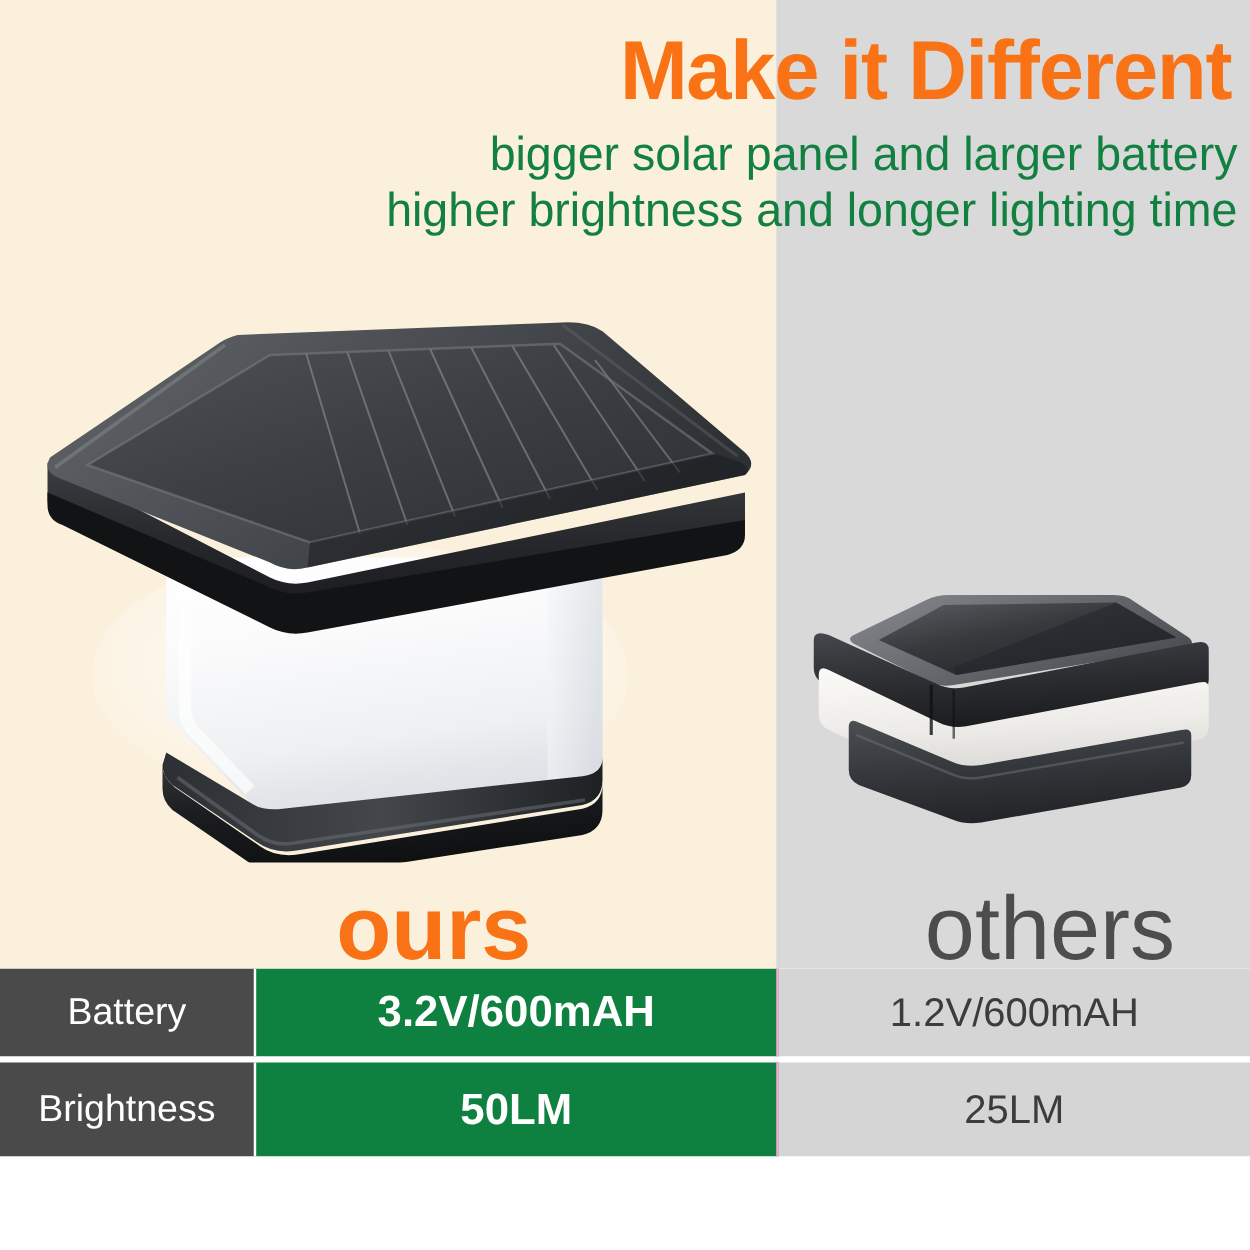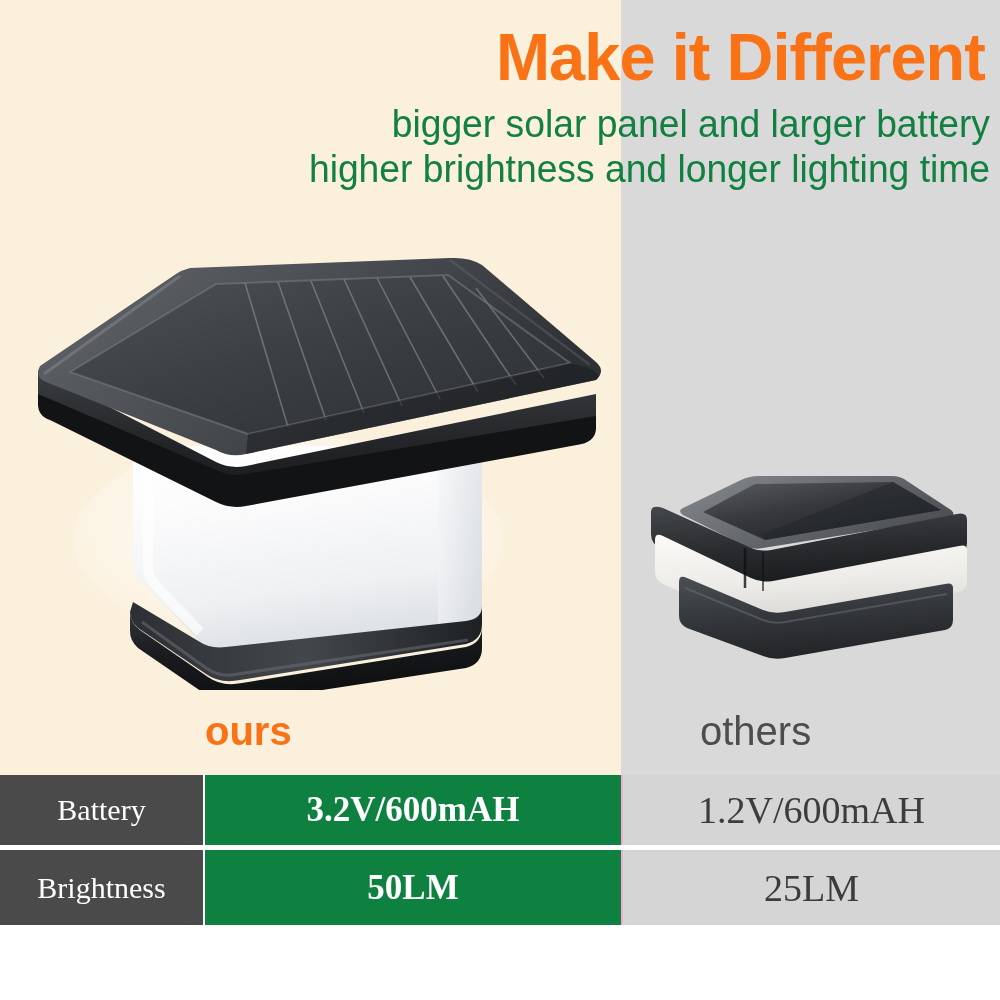--- a/index.html
+++ b/index.html
@@ -79,44 +79,43 @@
   .others-lamp svg { display: block; width: 100%; height: 100%; }
 
   
   .labels-row {
     position: absolute; left: 0; top: 690px;
     width: 1000px; height: 85px;
     z-index: 6;
   }
   .lbl {
     position: absolute;
-    top: 0;
-    font-size: 40px;
+    top: 12px;
+    font-size: 72px;
     line-height: 82px;
-    text-align: left;
+    text-align: right;
     white-space: nowrap;
   }
   .lbl-ours {
     left: 205px; width: 220px;
     color: #f97316;
     font-weight: bold;
   }
   .lbl-others {
     left: 700px; width: 240px;
     color: #4d4d4d;
   }
 
   
   .spec-table {
     position: absolute; left: 0; top: 775px;
     width: 1000px; height: 225px;
     display: flex; flex-direction: column;
     z-index: 7;
     background: #ffffff;
-    font-family: Liberation Serif, serif;
   }
   .spec-row {
     display: flex;
     height: 75px;
     border-bottom: 5px solid #ffffff;
   }
   .spec-row:last-child { border-bottom: 0; height: 75px; }
 
   .cell {
     display: flex;
@@ -136,21 +135,21 @@
     background: #0e8040;
     color: #ffffff;
     font-size: 35px;
     font-weight: bold;
     border-right: 2px solid #f9a8d4;
   }
   .cell-others {
     width: 377px;
     background: #d5d5d5;
     color: #3c3c3c;
-    font-size: 38px;
+    font-size: 32px;
   }
 </style>
 </head>
 <body>
 
 <div id="page">
 
   <div class="bg-left"></div>
   <div class="bg-right"></div>
 

